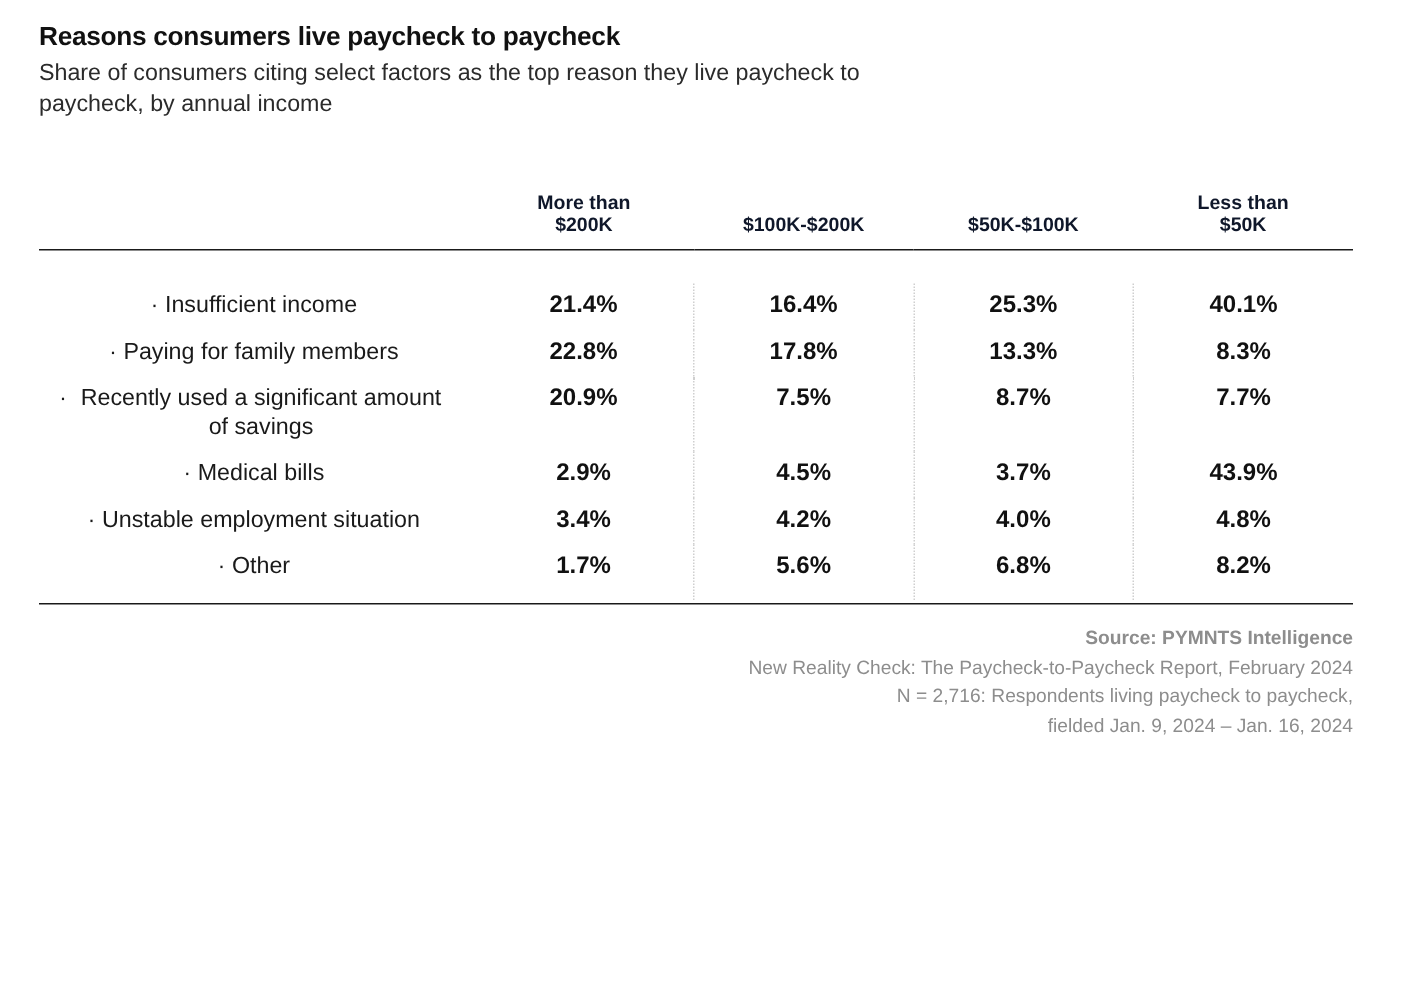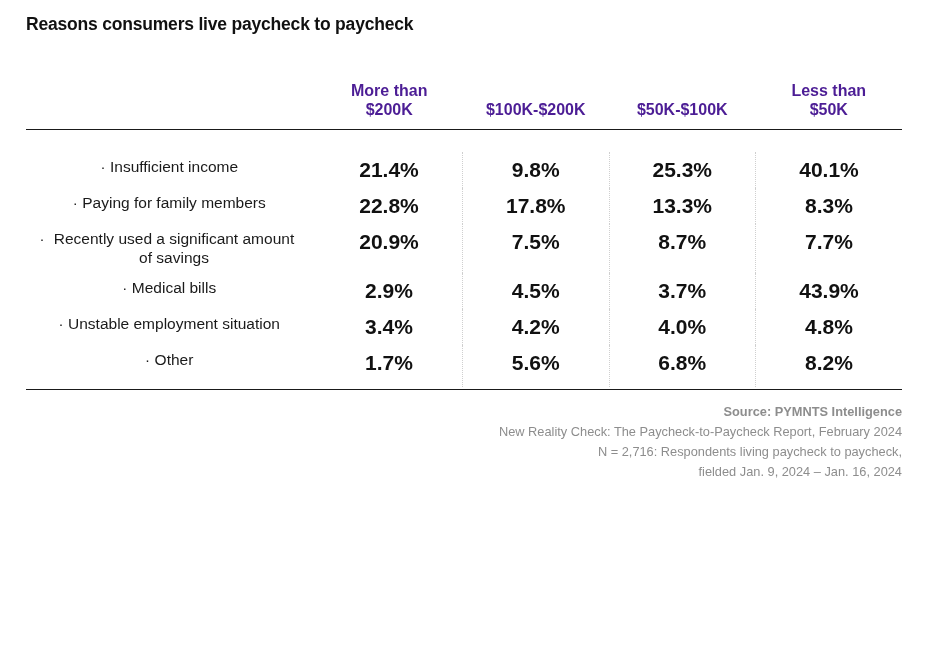--- a/index.html
+++ b/index.html
@@ -44,23 +44,23 @@
     margin-top: 46px;
     table-layout: fixed;
   }
   table.data col.label-col { width: 290px; }
   table.data col.val-col { width: auto; }
 
   th.corner {
     border: none;
   }
   th.colhead {
-    font-size: 16px;
-    font-weight: bold;
-    color: #4c1d95;
+    font-size: 13px;
+    font-weight: bold;
+    color: #0f172a;
     text-align: center;
     vertical-align: bottom;
     padding: 0 0 9px 0;
     line-height: 1.18;
   }
   thead tr.headrow th {
     border-bottom: 1.6px solid #1a1a1a;
   }
   thead tr.headrow th.corner {
     border-bottom: 1.6px solid #1a1a1a;
@@ -85,21 +85,21 @@
     color: #1a1a1a;
     font-size: 15px;
     vertical-align: top;
   }
   td.label .ltext {
     display: inline-block;
     max-width: 250px;
     vertical-align: top;
   }
   td.value {
-    font-size: 21px;
+    font-size: 16px;
     font-weight: bold;
     color: #111111;
     text-align: center;
     vertical-align: top;
     padding: 6px 0;
     border-left: 1px dotted #cfcfcf;
   }
   td.value.first { border-left: none; }
 
   tbody tr.last-row td { padding-bottom: 12px; }
@@ -121,20 +121,21 @@
     color: #8d8d8d;
   }
   .source div { white-space: nowrap; text-align: right; }
 </style>
 </head>
 <body>
 
 <div class="page">
 
   <h1 class="title">Reasons consumers live paycheck to paycheck</h1>
+  <p class="subtitle">Share of consumers citing select factors as the top reason they live paycheck to paycheck, by annual income</p>
 
   <table class="data">
     <colgroup>
       <col class="label-col">
       <col class="val-col">
       <col class="val-col">
       <col class="val-col">
       <col class="val-col">
     </colgroup>
     <thead>
@@ -157,21 +158,21 @@
       </tr>
     </thead>
     <tbody>
       <tr class="spacer-top">
         <td colspan="5"></td>
       </tr>
 
       <tr>
         <td class="label"><span class="bullet">·</span><span class="ltext">Insufficient income</span></td>
         <td class="value first">21.4%</td>
-        <td class="value">9.8%</td>
+        <td class="value">16.4%</td>
         <td class="value">25.3%</td>
         <td class="value">40.1%</td>
       </tr>
 
 
       <tr>
         <td class="label"><span class="bullet">·</span><span class="ltext">Paying for family members</span></td>
         <td class="value first">22.8%</td>
         <td class="value">17.8%</td>
         <td class="value">13.3%</td>

